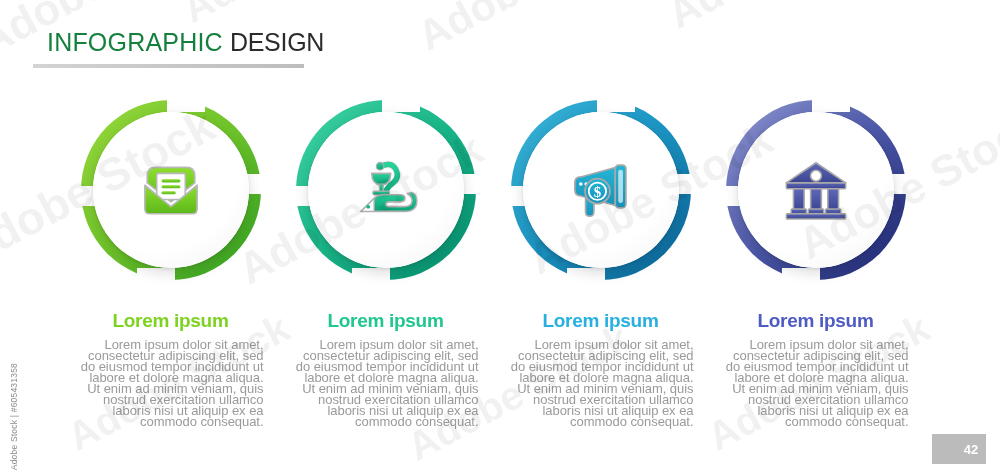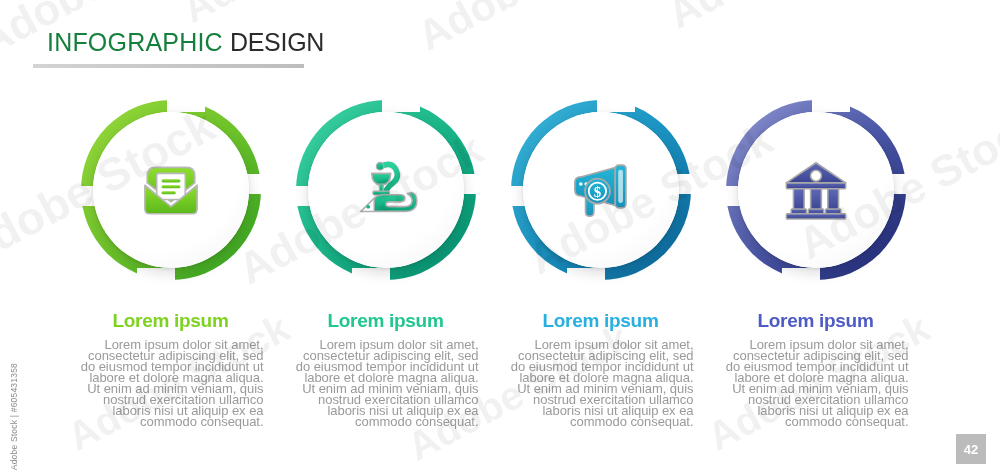--- a/index.html
+++ b/index.html
@@ -171,20 +171,21 @@
     height: 30px;
     background: #bbbbbb;
     color: #ffffff;
     font-size: 13px;
     font-weight: 700;
     display: flex;
     align-items: center;
     justify-content: center;
     font-family: "Liberation Sans", sans-serif;
     z-index: 8;
+    padding-left: 24px;
   }
 </style>
 </head>
 <body>
 
 <div class="wm-layer">
   <div class="wm" style="left:-30px;  top:22px;  font-size:44px; transform:rotate(-28deg);">Adobe Stock</div>
   <div class="wm" style="left:175px;  top:-8px;  font-size:40px; transform:rotate(-28deg);">Adobe Stock</div>
   <div class="wm" style="left:410px;  top:18px;  font-size:42px; transform:rotate(-28deg);">Adobe Stock</div>
   <div class="wm" style="left:660px;  top:-4px;  font-size:42px; transform:rotate(-28deg);">Adobe Stock</div>

